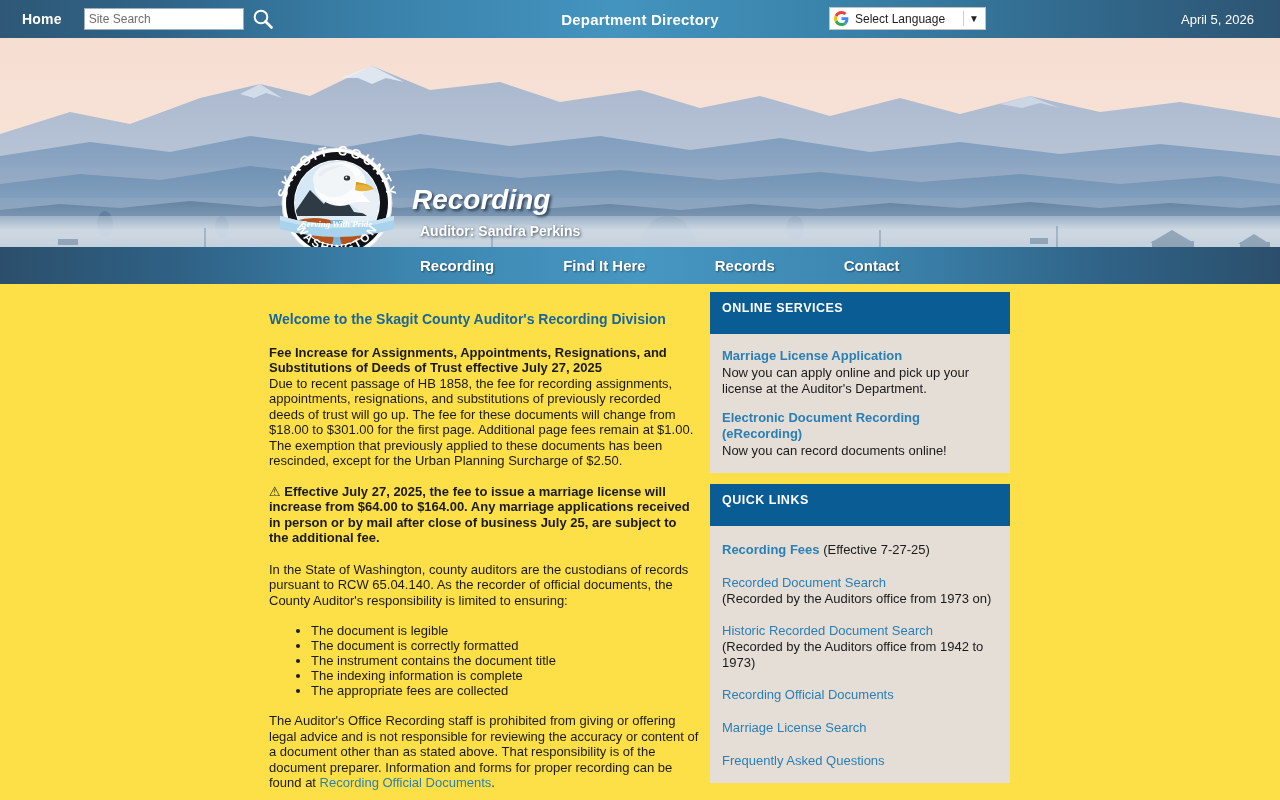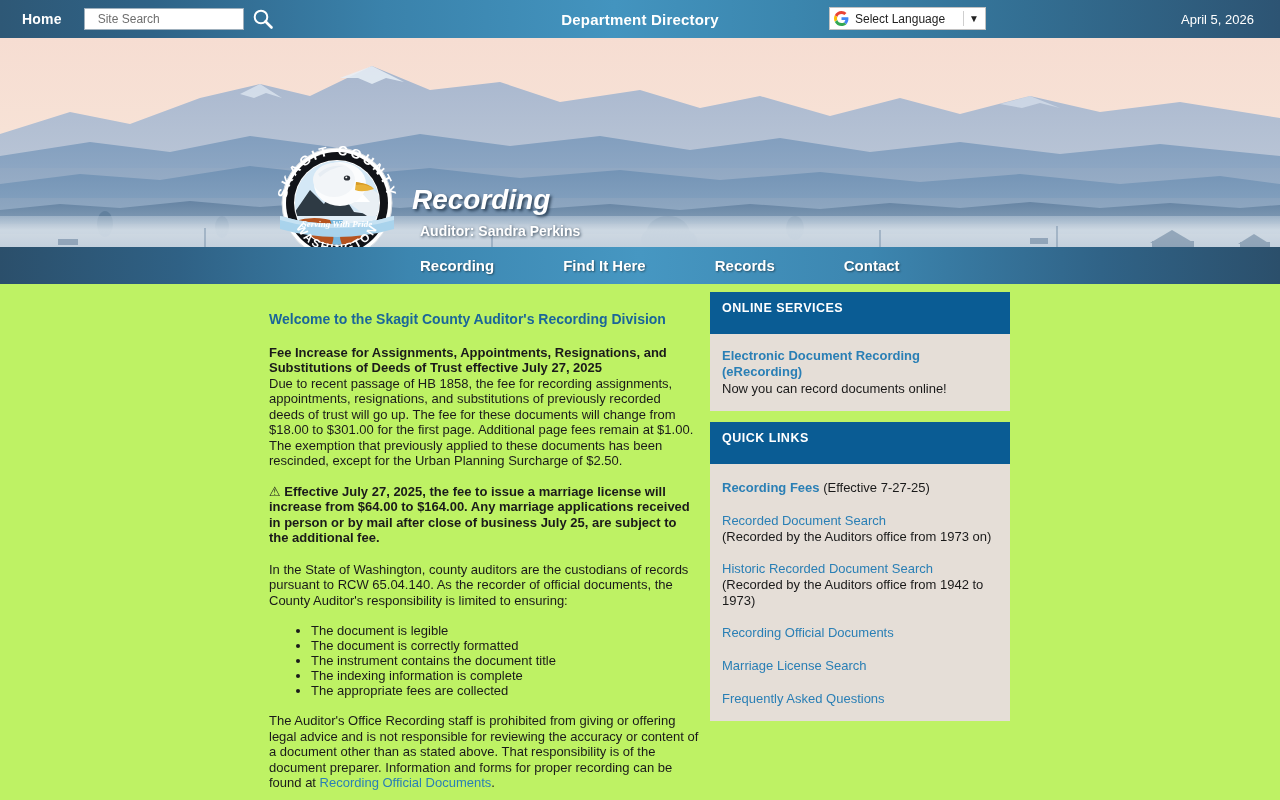--- a/index.html
+++ b/index.html
@@ -36,21 +36,21 @@
     align-items: center;
   }
   #search-input {
     width: 160px;
     height: 22px;
     border: 1px solid #9fb0bd;
     background: #ffffff;
     font-size: 12px;
     font-family: "Liberation Sans", sans-serif;
     color: #333;
-    padding: 0 13px;
+    padding: 0 4px;
     outline: none;
   }
   #search-input::placeholder { color: #6e6e6e; }
   #search-btn {
     background: none; border: none; cursor: pointer;
     padding: 0 0 0 8px; line-height: 0;
   }
   #dept-directory {
     position: absolute;
     left: 0; right: 0;
@@ -157,21 +157,21 @@
     margin-right: 69px;
     text-shadow: 1px 1px 2px rgba(0,0,0,.45);
     white-space: nowrap;
   }
   .nav-item:last-child { margin-right: 0; }
 
   
   #page-body {
     position: relative;
     height: 516px;
-    background: #bef264;
+    background: #fde047;
   }
 
   
   #content {
     position: absolute;
     left: 269px;
     top: 28px;
     width: 430px;
     color: #1a1a1a;
     font-size: 13px;
@@ -466,20 +466,24 @@
       <span>The Auditor's Office Recording staff is prohibited from giving or offering legal advice and is not responsible for reviewing the accuracy or content of a document other than as stated above. That responsibility is of the document preparer. Information and forms for proper recording can be found at </span><a class="inline-link" href="#">Recording Official Documents</a><span>.</span>
     </p>
   </div>
 
   <div id="sidebar">
 
     <div class="panel">
       <div class="panel-head">ONLINE SERVICES</div>
       <div class="panel-body">
         <div class="svc-block">
+          <a class="svc-link" href="#">Marriage License Application</a>
+          <div class="svc-desc">Now you can apply online and pick up your license at the Auditor's Department.</div>
+        </div>
+        <div class="svc-block">
           <a class="svc-link" href="#">Electronic Document Recording (eRecording)</a>
           <div class="svc-desc">Now you can record documents online!</div>
         </div>
       </div>
     </div>
 
     <div class="panel">
       <div class="panel-head">QUICK LINKS</div>
       <div class="panel-body">
 

